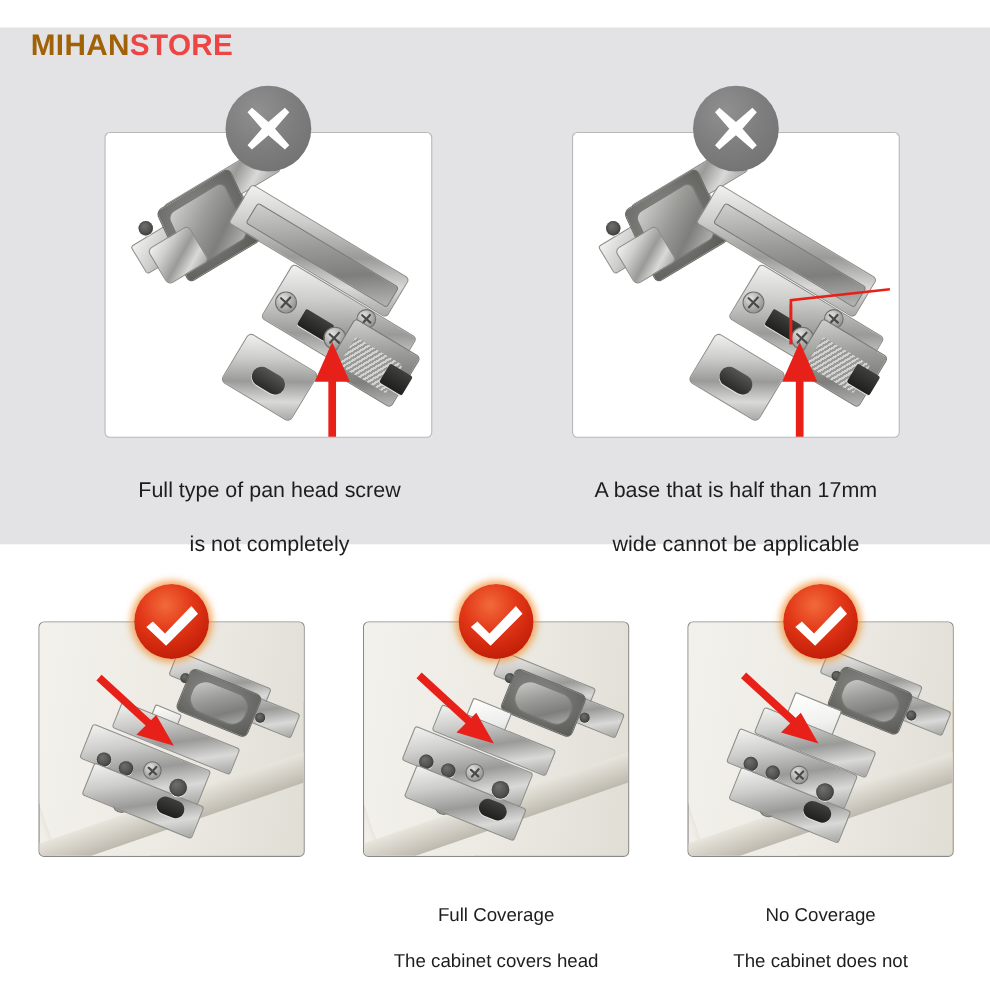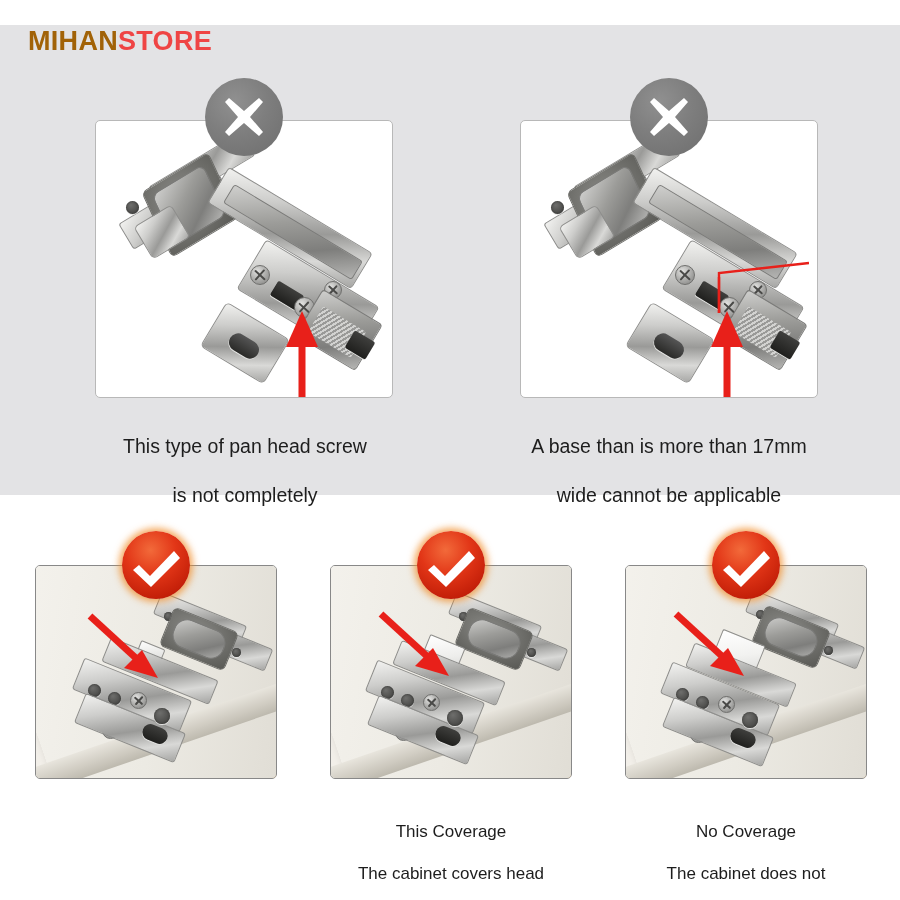--- a/index.html
+++ b/index.html
@@ -199,21 +199,21 @@
       </div>
     </div>
     <div class="badge-x">
       <svg viewBox="0 0 78 78">
         <path d="M24 20 L39 33 L54 20 L58 24 L45 39 L58 54 L54 58 L39 45 L24 58 L20 54 L33 39 L20 24 Z" fill="#ffffff"></path>
       </svg>
     </div>
   </div>
 
   <div class="cap top-cap p1">
-    <span>This type of pan head screw</span><br>
+    <span>Full type of pan head screw</span><br>
     <span>is not completely</span>
   </div>
 
   <div class="top-panel p2">
     <div class="card-white">
       <div class="stage">
 
         <div class="metal" style="position:absolute;left:22px;top:72px;width:112px;height:30px;transform:rotate(-31deg);border-radius:3px;"></div>
         <div class="hole" style="left:30px;top:80px;width:13px;height:13px;"></div>
         <div class="metal" style="position:absolute;left:52px;top:36px;width:108px;height:28px;transform:rotate(-31deg);border-radius:3px;"></div>
@@ -257,21 +257,21 @@
       </div>
     </div>
     <div class="badge-x">
       <svg viewBox="0 0 78 78">
         <path d="M24 20 L39 33 L54 20 L58 24 L45 39 L58 54 L54 58 L39 45 L24 58 L20 54 L33 39 L20 24 Z" fill="#ffffff"></path>
       </svg>
     </div>
   </div>
 
   <div class="cap top-cap p2">
-    <span>A base than is more than 17mm</span><br>
+    <span>A base that is half than 17mm</span><br>
     <span>wide cannot be applicable</span>
   </div>
 
   <div class="bot-panel b1">
     <div class="card-photo">
       <div class="bg-tan"></div>
       <div class="panel-board"></div>
       <div class="board-edge"></div>
 
       <div class="stage">
@@ -356,21 +356,21 @@
       </div>
     </div>
     <div class="badge-check">
       <svg viewBox="0 0 68 68">
         <path d="M17 34 L28 45 L52 20 L58 27 L29 56 L11 39 Z" fill="#ffffff"></path>
       </svg>
     </div>
   </div>
 
   <div class="cap bot-cap b2">
-    <span class="ttl">This Coverage</span>
+    <span class="ttl">Full Coverage</span>
     <span>The cabinet covers head</span><br>
     
   </div>
 
   <div class="bot-panel b3">
     <div class="card-photo">
       <div class="bg-tan"></div>
       <div class="panel-board"></div>
       <div class="board-edge"></div>
 

